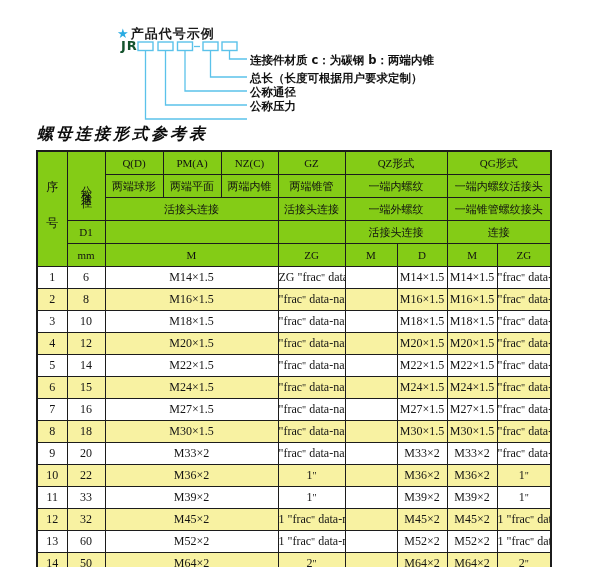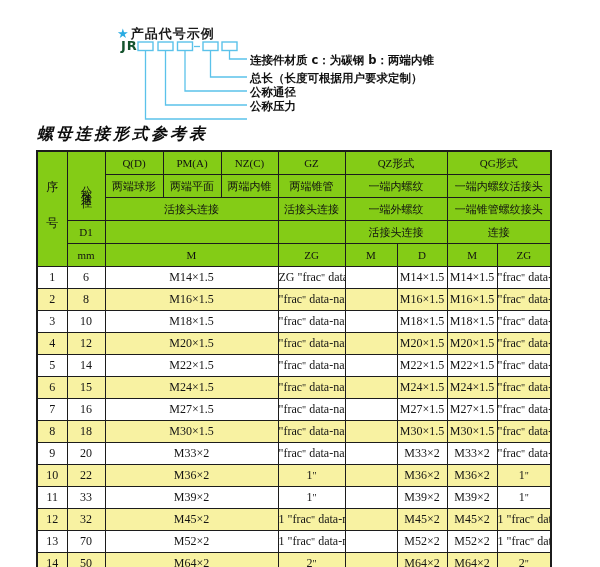--- a/index.html
+++ b/index.html
@@ -281,21 +281,21 @@
           <td>32</td>
           <td colspan="3">M45×2</td>
           <td>1 <span class="&lt;span">"</span>frac<span class="inch">"</span> data-name=stacked-fraction data-interactable=false&gt;fn&gt;1fd&gt;4</td>
           <td></td>
           <td>M45×2</td>
           <td>M45×2</td>
           <td>1 <span class="&lt;span">"</span>frac<span class="inch">"</span> data-name=stacked-fraction data-interactable=false&gt;fn&gt;1fd&gt;4</td>
         </tr>
         <tr>
           <td>13</td>
-          <td>70</td>
+          <td>60</td>
           <td colspan="3">M52×2</td>
           <td>1 <span class="&lt;span">"</span>frac<span class="inch">"</span> data-name=stacked-fraction data-interactable=false&gt;fn&gt;1fd&gt;2</td>
           <td></td>
           <td>M52×2</td>
           <td>M52×2</td>
           <td>1 <span class="&lt;span">"</span>frac<span class="inch">"</span> data-name=stacked-fraction data-interactable=false&gt;fn&gt;1fd&gt;2</td>
         </tr>
         <tr class="alt">
           <td>14</td>
           <td>50</td>

